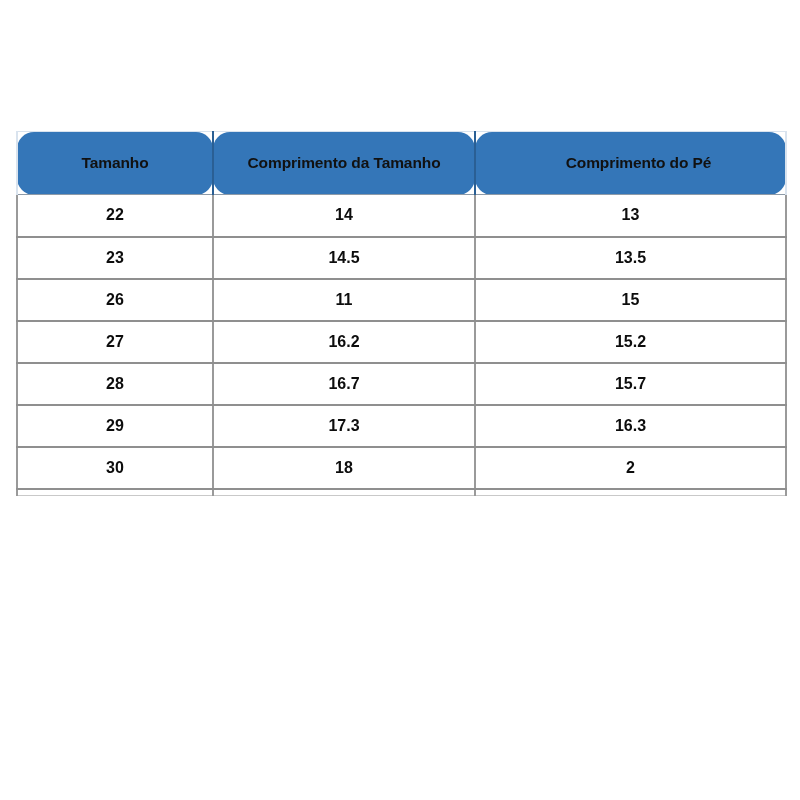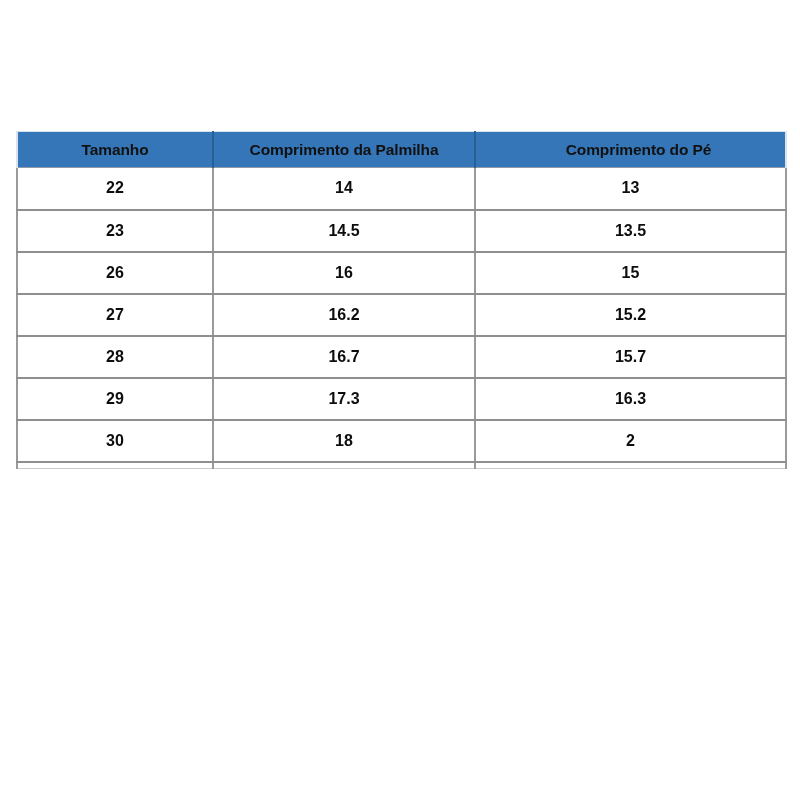--- a/index.html
+++ b/index.html
@@ -31,34 +31,35 @@
     border-collapse: collapse;
     table-layout: fixed;
     background: #ffffff;
   }
 
   #size-chart col.col-size   { width: 196px; }
   #size-chart col.col-insole { width: 262px; }
   #size-chart col.col-foot   { width: 311px; }
 
   #size-chart thead th {
-    height: 36px;
+    height: 63px;
     background: #3476b8;
     color: #111111;
     font-size: 15.5px;
     font-weight: bold;
     text-align: center;
     vertical-align: middle;
     letter-spacing: -0.1px;
     padding: 0 4px;
     border-left: 2px solid #2a5f94;
     border-right: 2px solid #2a5f94;
     border-top: 1px solid #d9e3ee;
     border-bottom: 1px solid #8d9aa8;
     box-sizing: border-box;
+    border-radius: 17px;
   }
   #size-chart thead th.first { border-left: 2px solid #d9e3ee; }
   #size-chart thead th.last  { border-right: 2px solid #d9e3ee; padding-left: 20px; }
 
   #size-chart tbody td {
     height: 42px;
     background: #ffffff;
     color: #0d0d0d;
     font-size: 16px;
     font-weight: bold;
@@ -88,39 +89,39 @@
   <table id="size-chart">
     <colgroup>
       <col class="col-size">
       <col class="col-insole">
       <col class="col-foot">
     </colgroup>
 
     <thead>
       <tr>
         <th class="first">Tamanho</th>
-        <th>Comprimento da Palmilha</th>
+        <th>Comprimento da Tamanho</th>
         <th class="last">Comprimento do Pé</th>
       </tr>
     </thead>
 
     <tbody>
       <tr>
         <td>22</td>
         <td>14</td>
         <td>13</td>
       </tr>
       <tr>
         <td>23</td>
         <td>14.5</td>
         <td>13.5</td>
       </tr>
       <tr>
         <td>26</td>
-        <td>16</td>
+        <td>11</td>
         <td>15</td>
       </tr>
       <tr>
         <td>27</td>
         <td>16.2</td>
         <td>15.2</td>
       </tr>
       <tr>
         <td>28</td>
         <td>16.7</td>

